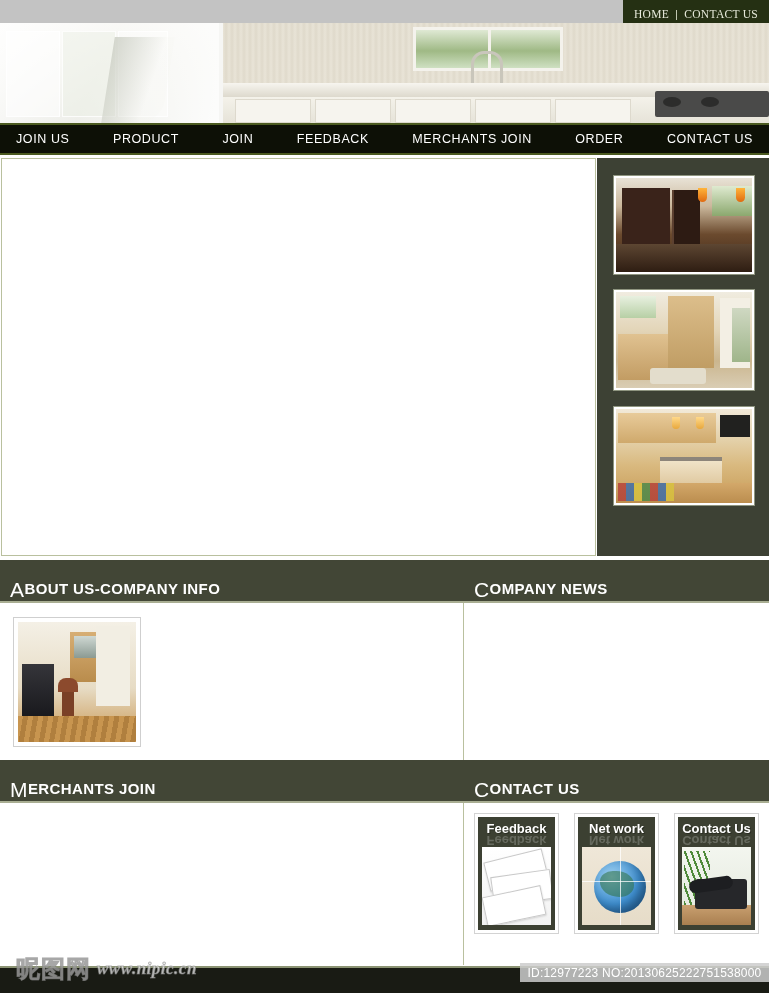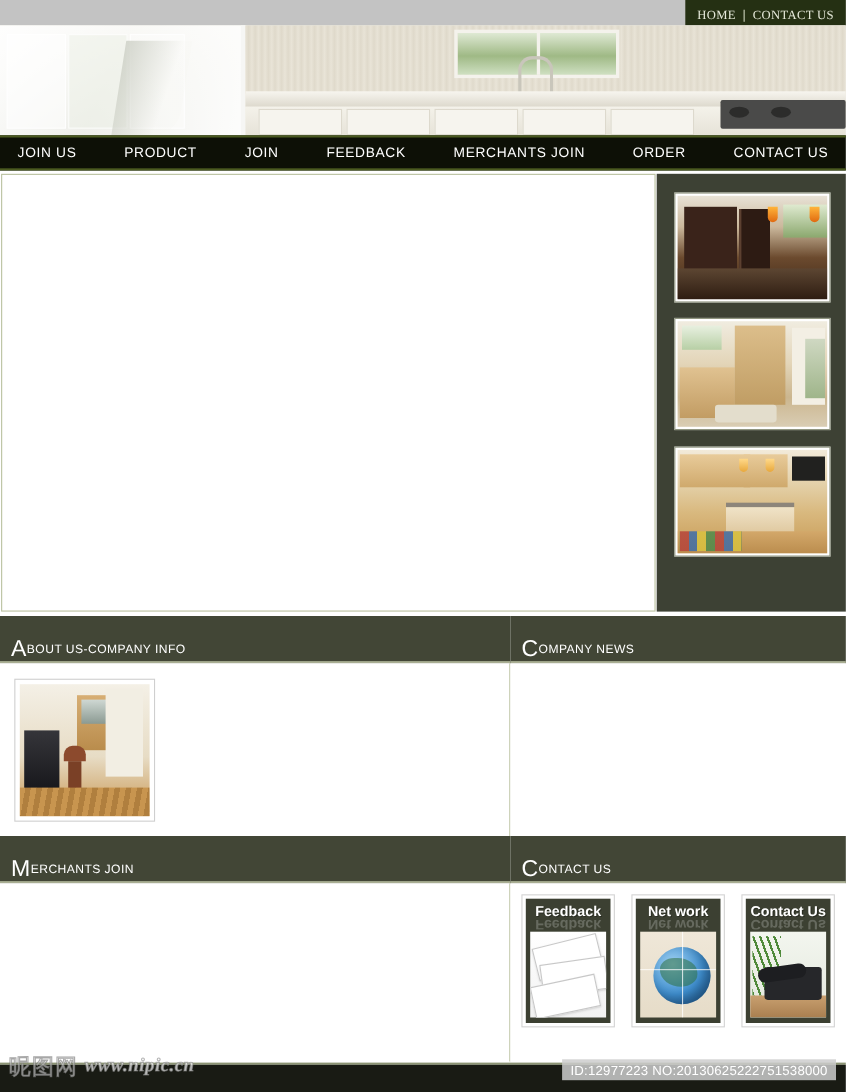--- a/index.html
+++ b/index.html
@@ -257,21 +257,21 @@
     border-bottom: 2px solid #a9ae93;
     font-size: 13.5px;
     letter-spacing: .4px;
   }
   .panel-head .cap {
     font-size: 21px;
     line-height: 18px;
     position: relative;
     top: 2px;
   }
-  .panel-head .rest { text-transform: uppercase; font-size: 11px; }
+  .panel-head .rest { text-transform: uppercase; font-size: 15px; font-weight: bold; }
   .panel-body {
     height: calc(100% - 43px);
     background: #ffffff;
     border-right: 1px solid #b9c09e;
     box-sizing: border-box;
     position: relative;
   }
   .p-news .panel-body, .p-contact .panel-body { border-right: none; }
 
   .about-photo {
@@ -403,39 +403,40 @@
     background: #191b14;
   }
   .watermark {
     position: absolute;
     left: 8px; top: 959px;
     display: flex; align-items: center; gap: 6px;
     pointer-events: none;
   }
   .wm-cn {
     font-family: "DejaVu Sans", sans-serif;
-    font-size: 20px;
-    font-weight: normal;
+    font-size: 24px;
+    font-weight: bold;
     color: rgba(255,255,255,.55);
     -webkit-text-stroke: 1px rgba(120,120,120,.65);
     letter-spacing: 1px;
     line-height: 20px;
+    margin-left: 8px;
   }
   .wm-url {
     font-family: "Liberation Serif", serif;
     font-style: italic;
     font-size: 17px;
     font-weight: bold;
     color: rgba(255,255,255,.7);
     -webkit-text-stroke: 1px rgba(130,130,130,.6);
     letter-spacing: .5px;
   }
   .id-badge {
     position: absolute;
-    right: 9px; top: 963px;
+    right: 0; top: 963px;
     width: 249px; height: 19px;
     background: rgba(205,205,205,.85);
     color: #ffffff;
     font-size: 12px;
     display: flex;
     align-items: center;
     justify-content: center;
     letter-spacing: .2px;
     white-space: nowrap;
   }

